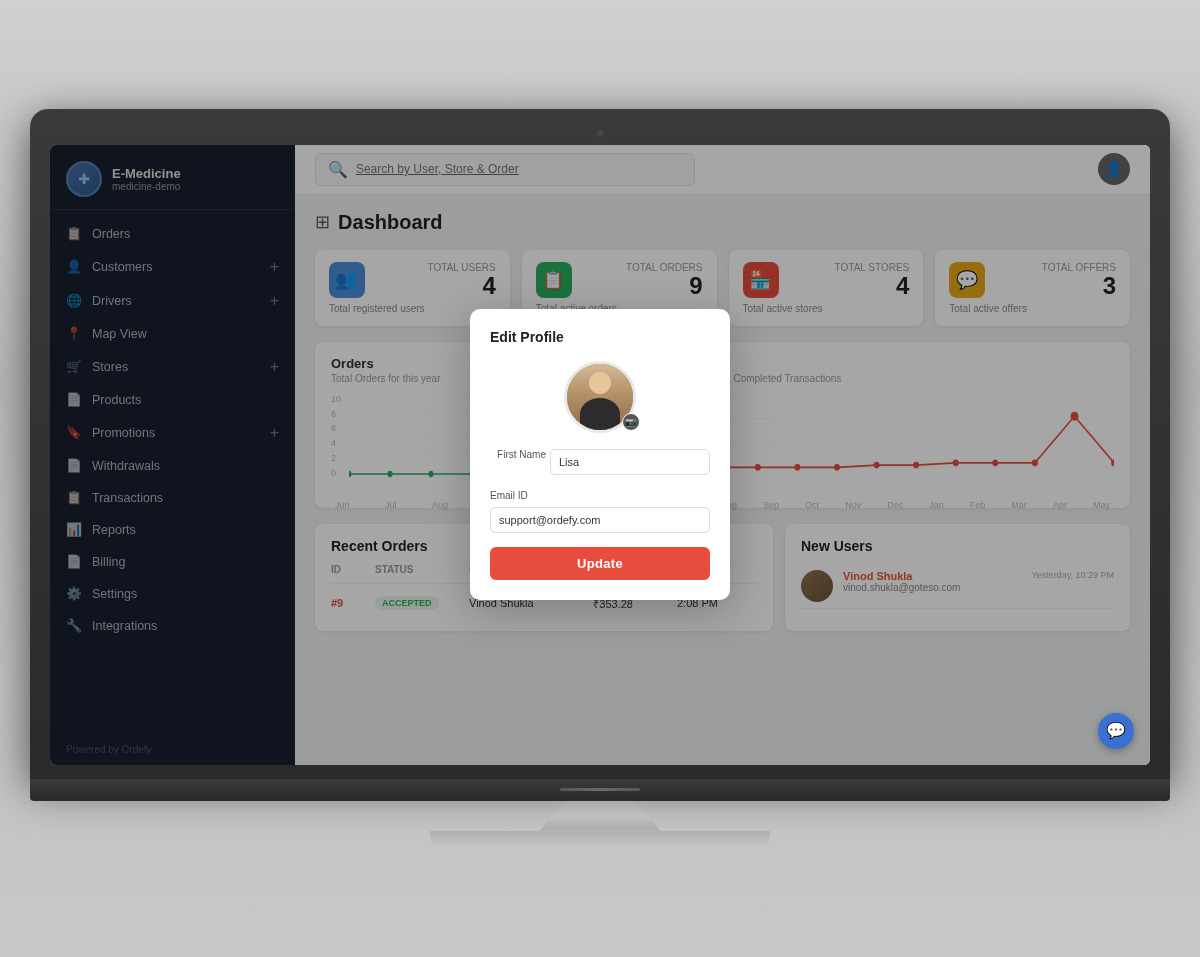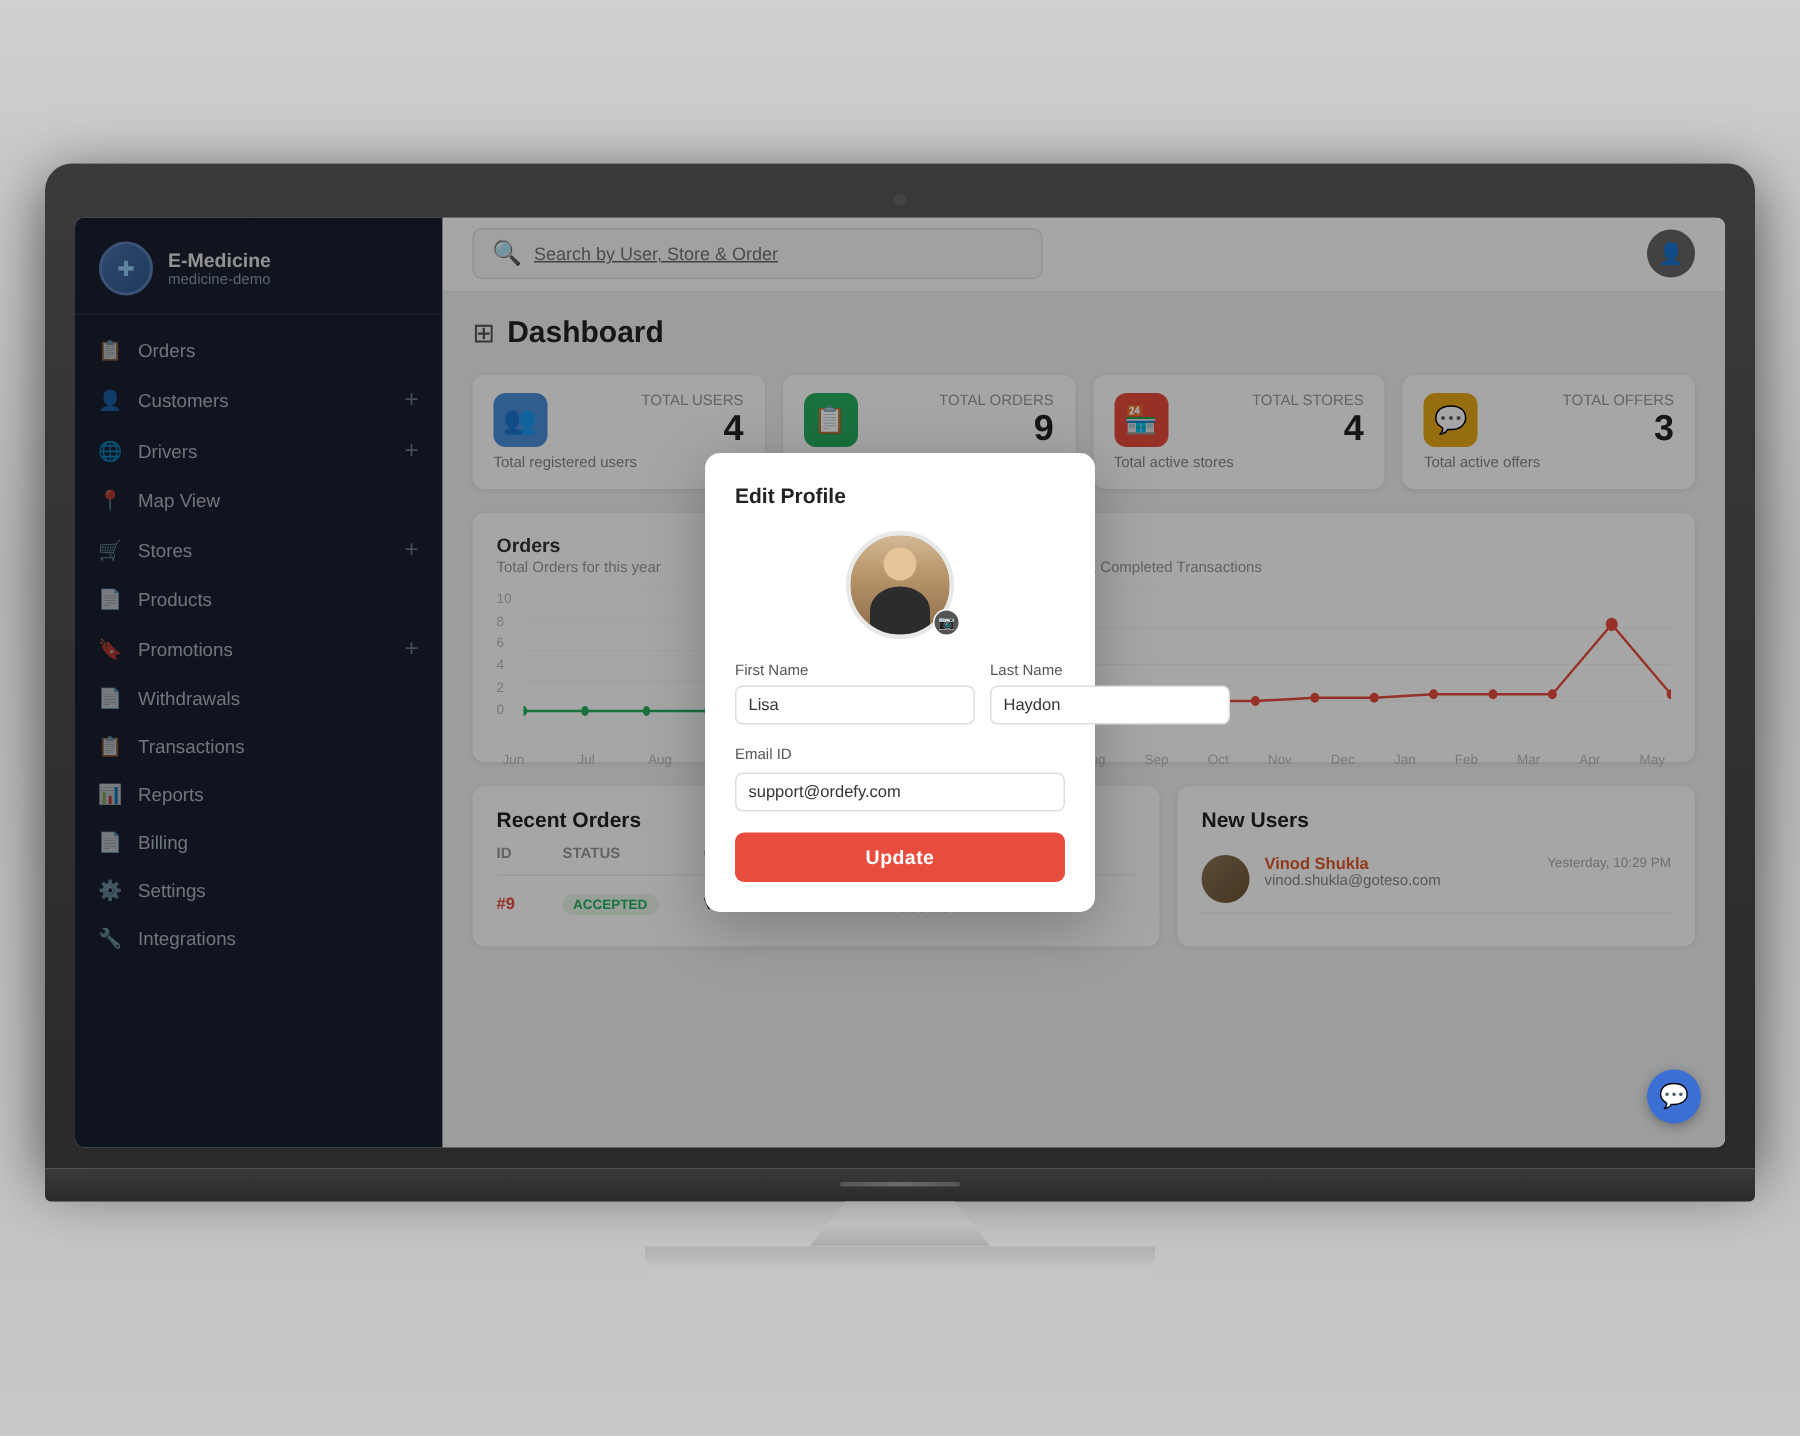--- a/index.html
+++ b/index.html
@@ -525,21 +525,21 @@
 
     .form-row {
       display: flex;
       gap: 10px;
       margin-bottom: 10px;
     }
 
     .form-group {
       flex: 1;
       display: flex;
-      flex-direction: column;
+      flex-direction: row;
       gap: 4px;
       justify-content: flex-end;
     }
 
     .form-label {
       font-size: 10px;
       color: #555;
       font-weight: 500;
     }
 
@@ -750,20 +750,21 @@
               </div>
             </div>
             <div class="nav-item">
               <div class="nav-item-left">
                 <span class="nav-icon">🔧</span>
                 <span>Integrations</span>
               </div>
             </div>
           </div>
 
+          <div class="sidebar-footer">Powered by Ordefy</div>
         </div>
 
         <div class="main-content">
 
           <div class="topbar">
             <div class="search-bar">
               <span>🔍</span>
               <input type="text" placeholder="Search by User, Store &amp; Order" style="">
             </div>
             <div class="topbar-right">
@@ -962,24 +963,20 @@
                 <div class="avatar-img"></div>
               </div>
               <div class="camera-badge">📷</div>
             </div>
 
             <div class="form-row">
               <div class="form-group">
                 <label class="form-label">First Name</label>
                 <input type="text" class="form-input" value="Lisa" style="">
               </div>
-              <div class="form-group">
-                <label class="form-label">Last Name</label>
-                <input type="text" class="form-input" value="Haydon" style="">
-              </div>
             </div>
 
             <div class="email-row">
               <label class="form-label">Email ID</label>
               <input type="email" class="form-input" value="support@ordefy.com" style="width: 100%; margin-top: 4px;">
             </div>
 
             <button class="btn-update">Update</button>
           </div>
         </div>

